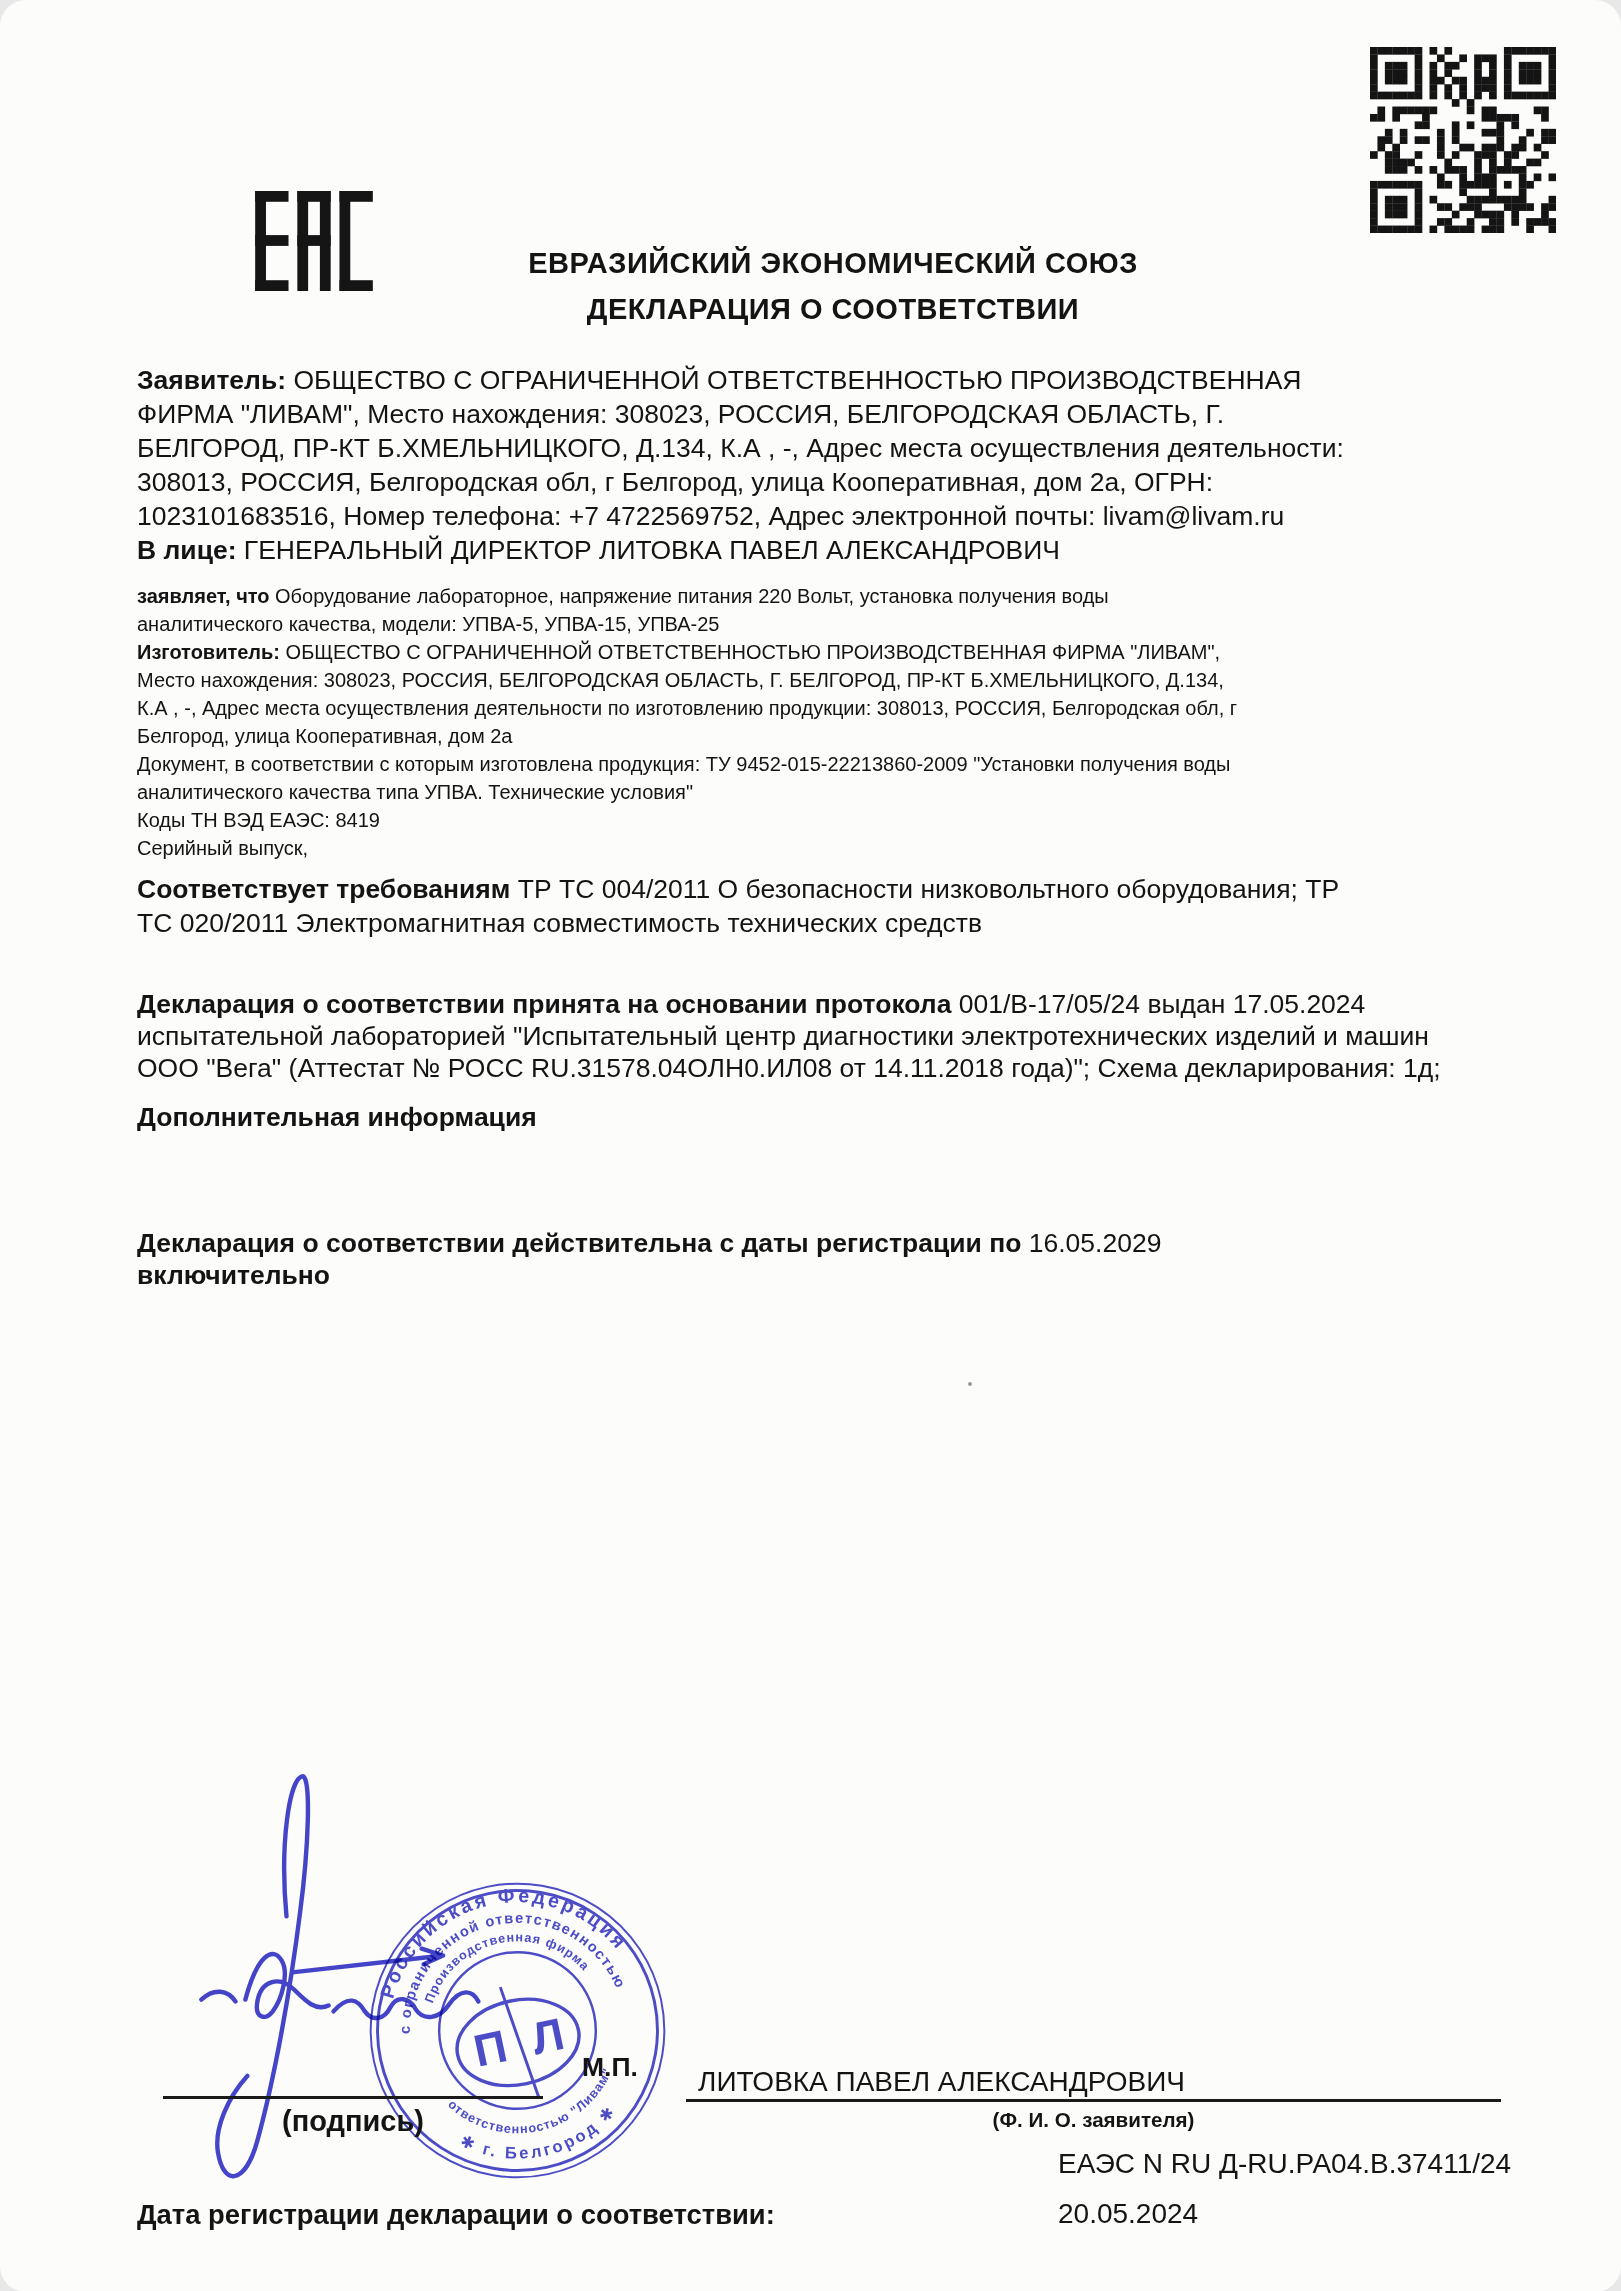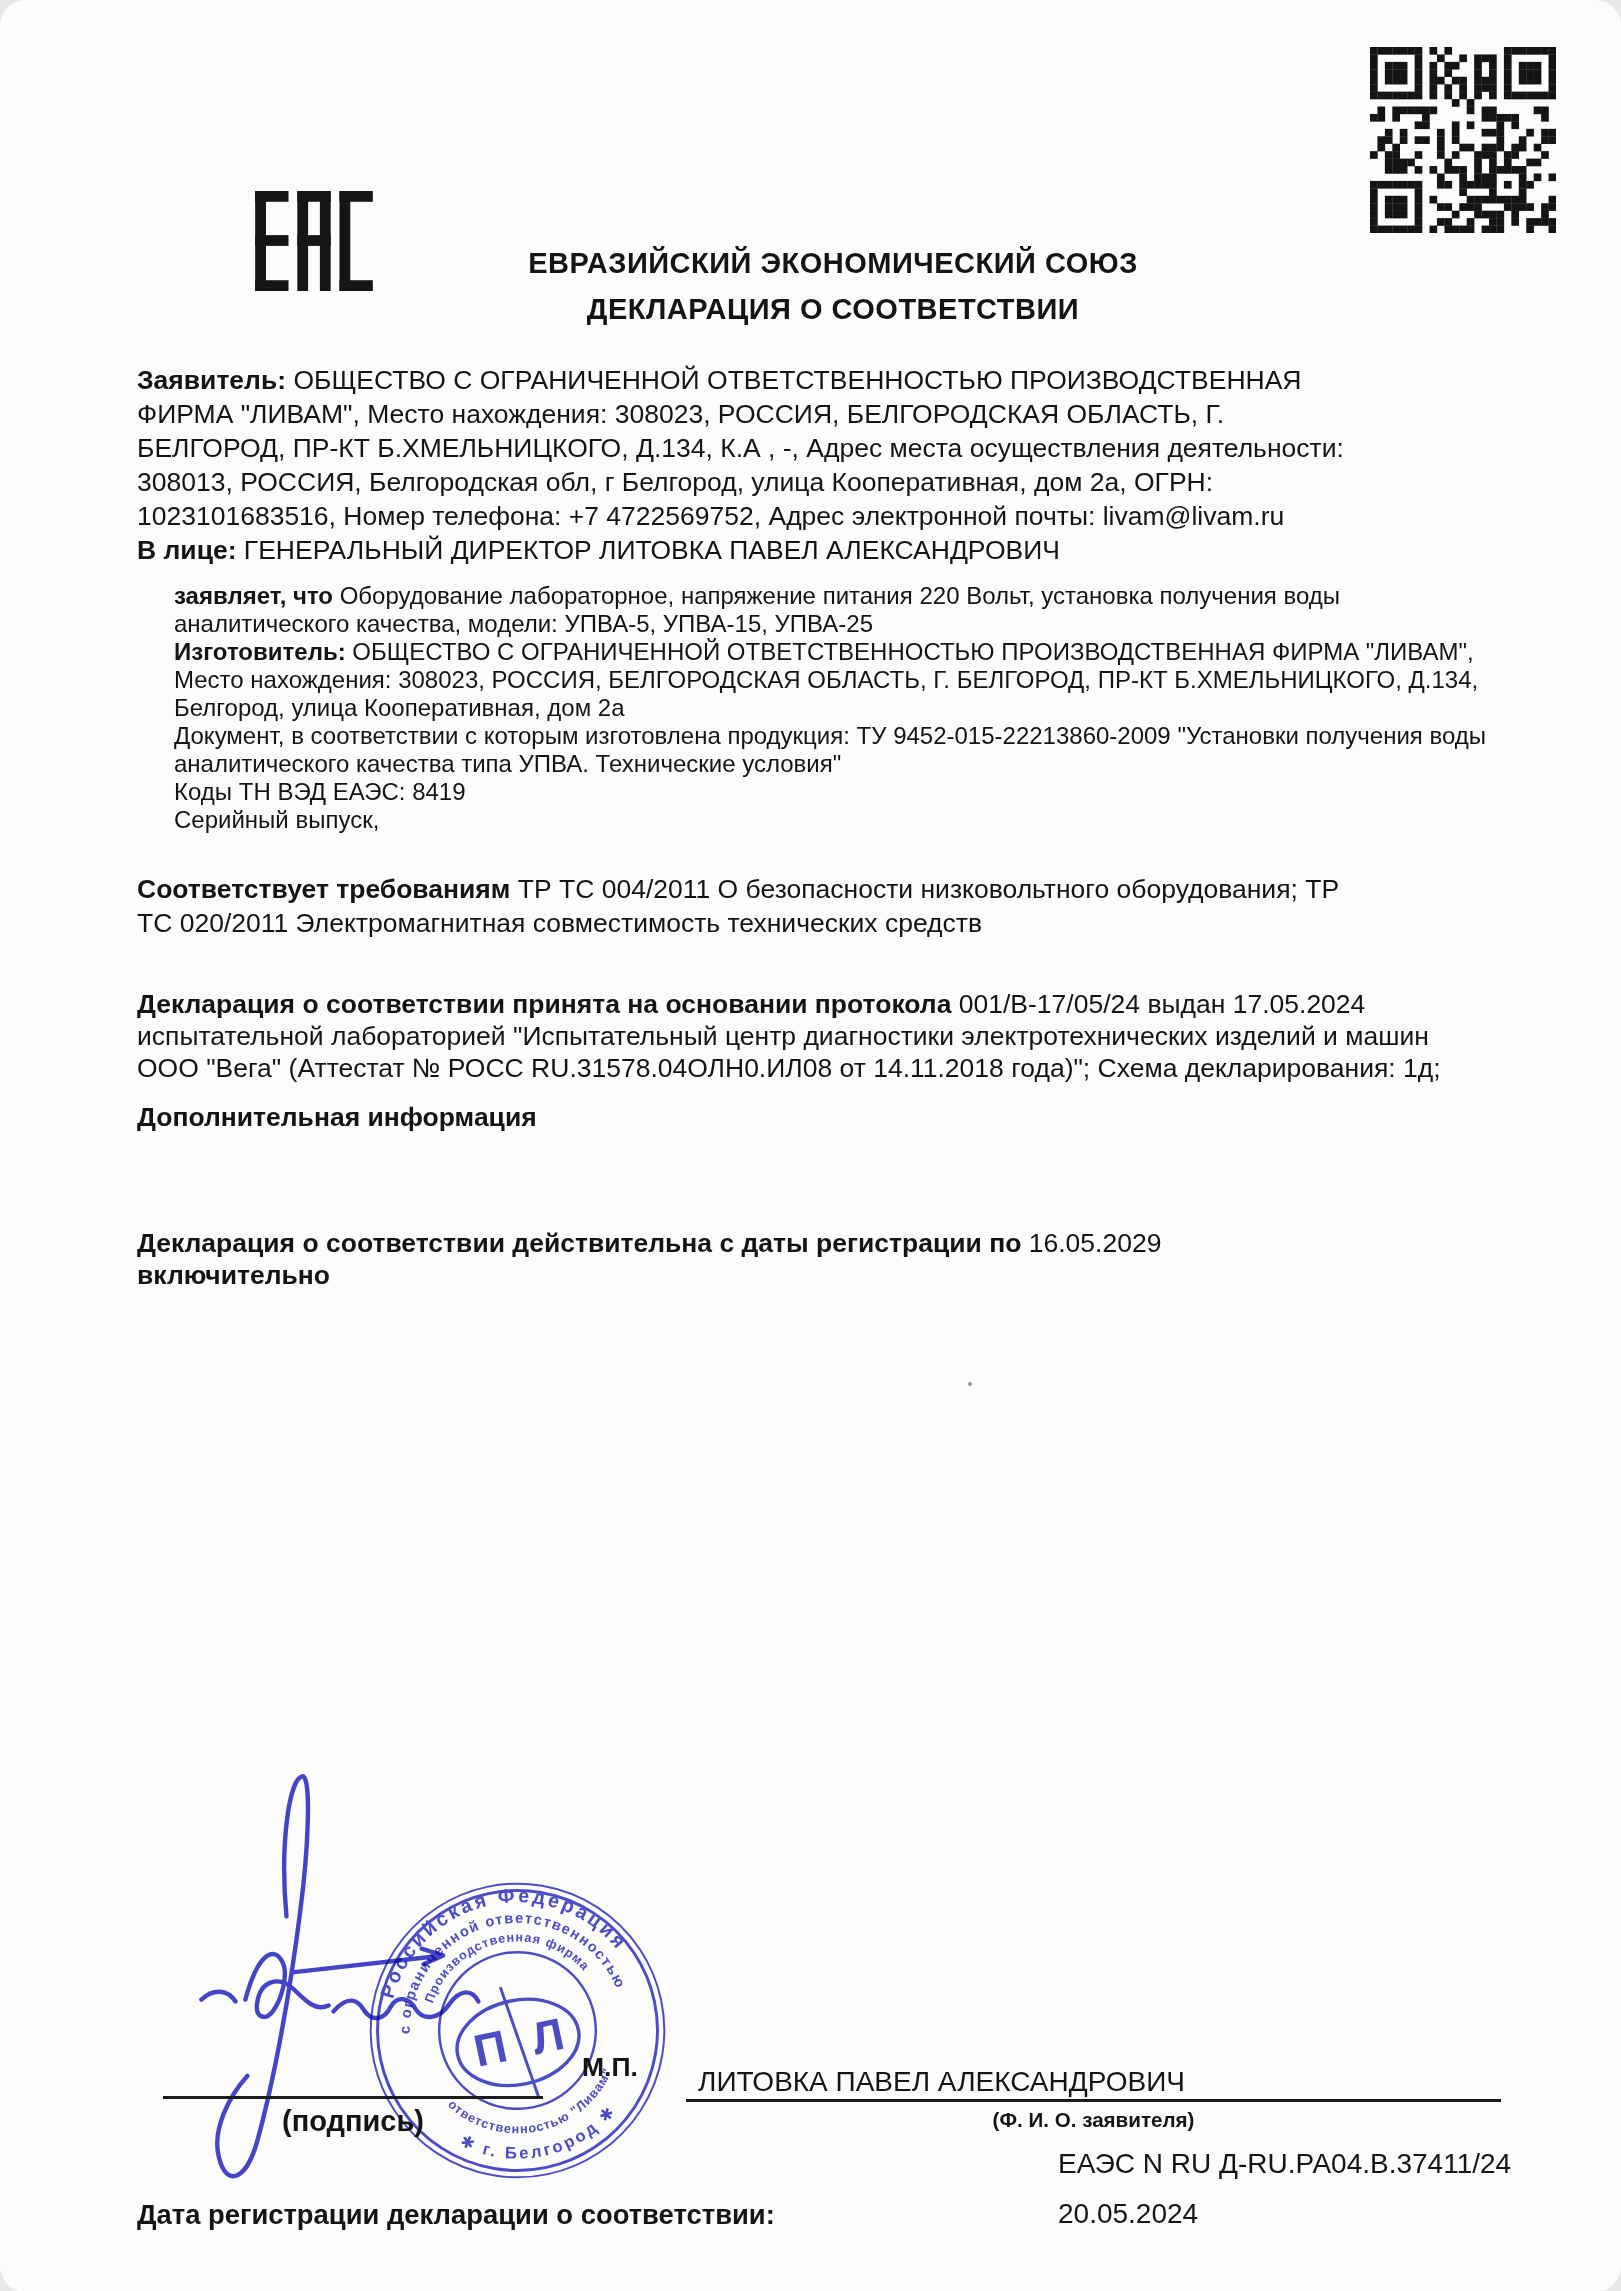--- a/index.html
+++ b/index.html
@@ -16,21 +16,21 @@
   .abs{position:absolute;}
   
   .doc-title{
     left:392px;width:882px;text-align:center;
     font-size:29px;font-weight:700;letter-spacing:0.5px;white-space:nowrap;
   }
   
   .tblock{left:137px;width:1402px;}
   .tblock .ln{white-space:nowrap;}
   .big{font-size:26.5px;line-height:34px;}
-  .small{font-size:24px;line-height:28px;margin-left:37px;}
+  .small{font-size:20px;line-height:28px;}
   .tblock b{font-weight:700;}
   .boldline{font-weight:700;}
   
   .f-label{left:137px;font-size:27.4px;font-weight:700;white-space:nowrap;}
   .f-value{left:1014px;font-size:28px;white-space:nowrap;margin-left:44px;}
   
   .rule{background:#1a1a1a;height:2.9px;}
   .caption{font-weight:700;text-align:center;}
   .mp{font-size:26.5px;font-weight:700;}
   .name{font-size:28px;white-space:nowrap;}
@@ -371,20 +371,21 @@
       <div class="ln"><span>БЕЛГОРОД, ПР-КТ Б.ХМЕЛЬНИЦКОГО, Д.134, К.А , -, Адрес места осуществления деятельности:</span></div>
       <div class="ln"><span>308013, РОССИЯ, Белгородская обл, г Белгород, улица Кооперативная, дом 2а, ОГРН:</span></div>
       <div class="ln"><span>1023101683516, Номер телефона: +7 4722569752, Адрес электронной почты: livam@livam.ru</span></div>
       <div class="ln"><b>В лице:</b><span> ГЕНЕРАЛЬНЫЙ ДИРЕКТОР ЛИТОВКА ПАВЕЛ АЛЕКСАНДРОВИЧ</span></div>
     </div>
   <div class="abs tblock small" style="top:582px">
       <div class="ln"><b>заявляет, что</b><span>   Оборудование лабораторное, напряжение питания 220 Вольт, установка получения воды</span></div>
       <div class="ln"><span>аналитического качества, модели: УПВА-5, УПВА-15, УПВА-25</span></div>
       <div class="ln"><b>Изготовитель:</b><span> ОБЩЕСТВО С ОГРАНИЧЕННОЙ ОТВЕТСТВЕННОСТЬЮ ПРОИЗВОДСТВЕННАЯ ФИРМА "ЛИВАМ",</span></div>
       <div class="ln"><span>Место нахождения: 308023, РОССИЯ,  БЕЛГОРОДСКАЯ ОБЛАСТЬ, Г. БЕЛГОРОД, ПР-КТ Б.ХМЕЛЬНИЦКОГО, Д.134,</span></div>
+      <div class="ln"><span>К.А , -, Адрес места осуществления деятельности по изготовлению продукции: 308013, РОССИЯ, Белгородская обл, г</span></div>
       <div class="ln"><span>Белгород, улица Кооперативная, дом 2а</span></div>
       <div class="ln"><span>Документ, в соответствии с которым изготовлена продукция: ТУ 9452-015-22213860-2009 "Установки получения воды</span></div>
       <div class="ln"><span>аналитического качества типа УПВА. Технические условия"</span></div>
       <div class="ln"><span>Коды ТН ВЭД ЕАЭС: 8419</span></div>
       <div class="ln"><span>Серийный выпуск,</span></div>
     </div>
   <div class="abs tblock big" style="top:872px">
       <div class="ln"><b>Соответствует требованиям</b><span>   ТР ТС 004/2011 О безопасности низковольтного оборудования; ТР</span></div>
       <div class="ln"><span>ТС 020/2011 Электромагнитная совместимость технических средств</span></div>
     </div>

